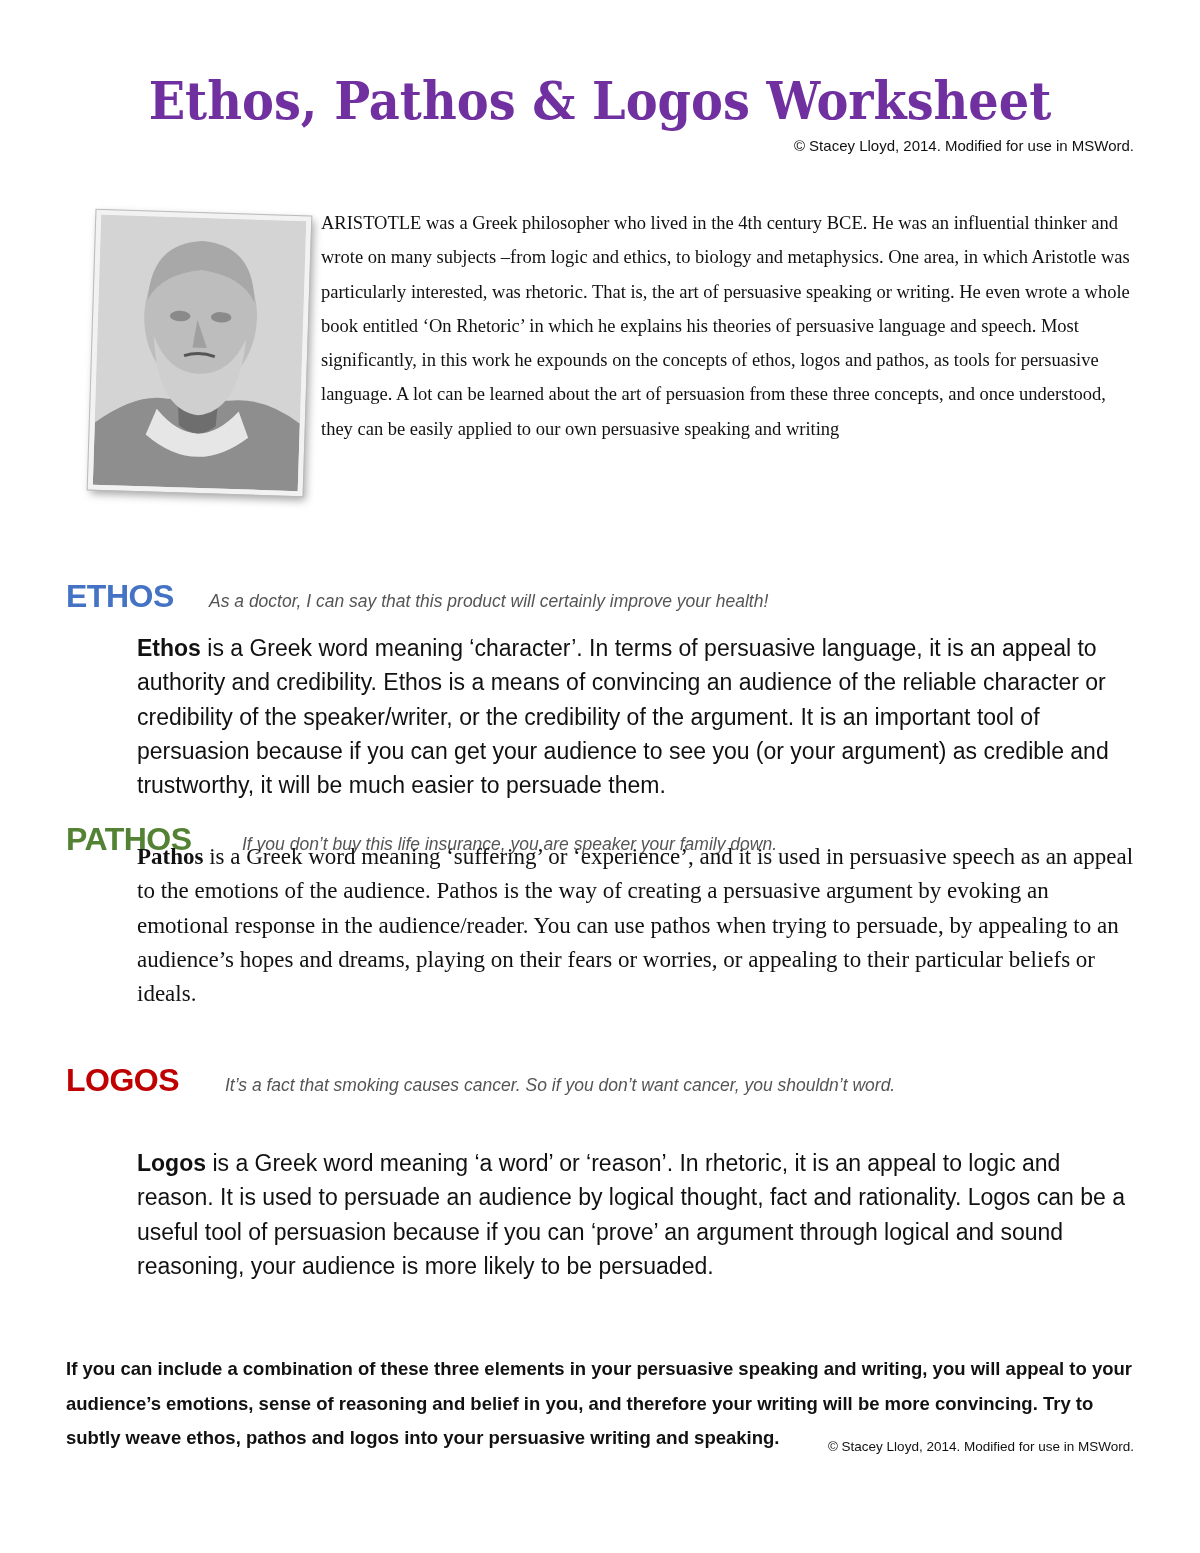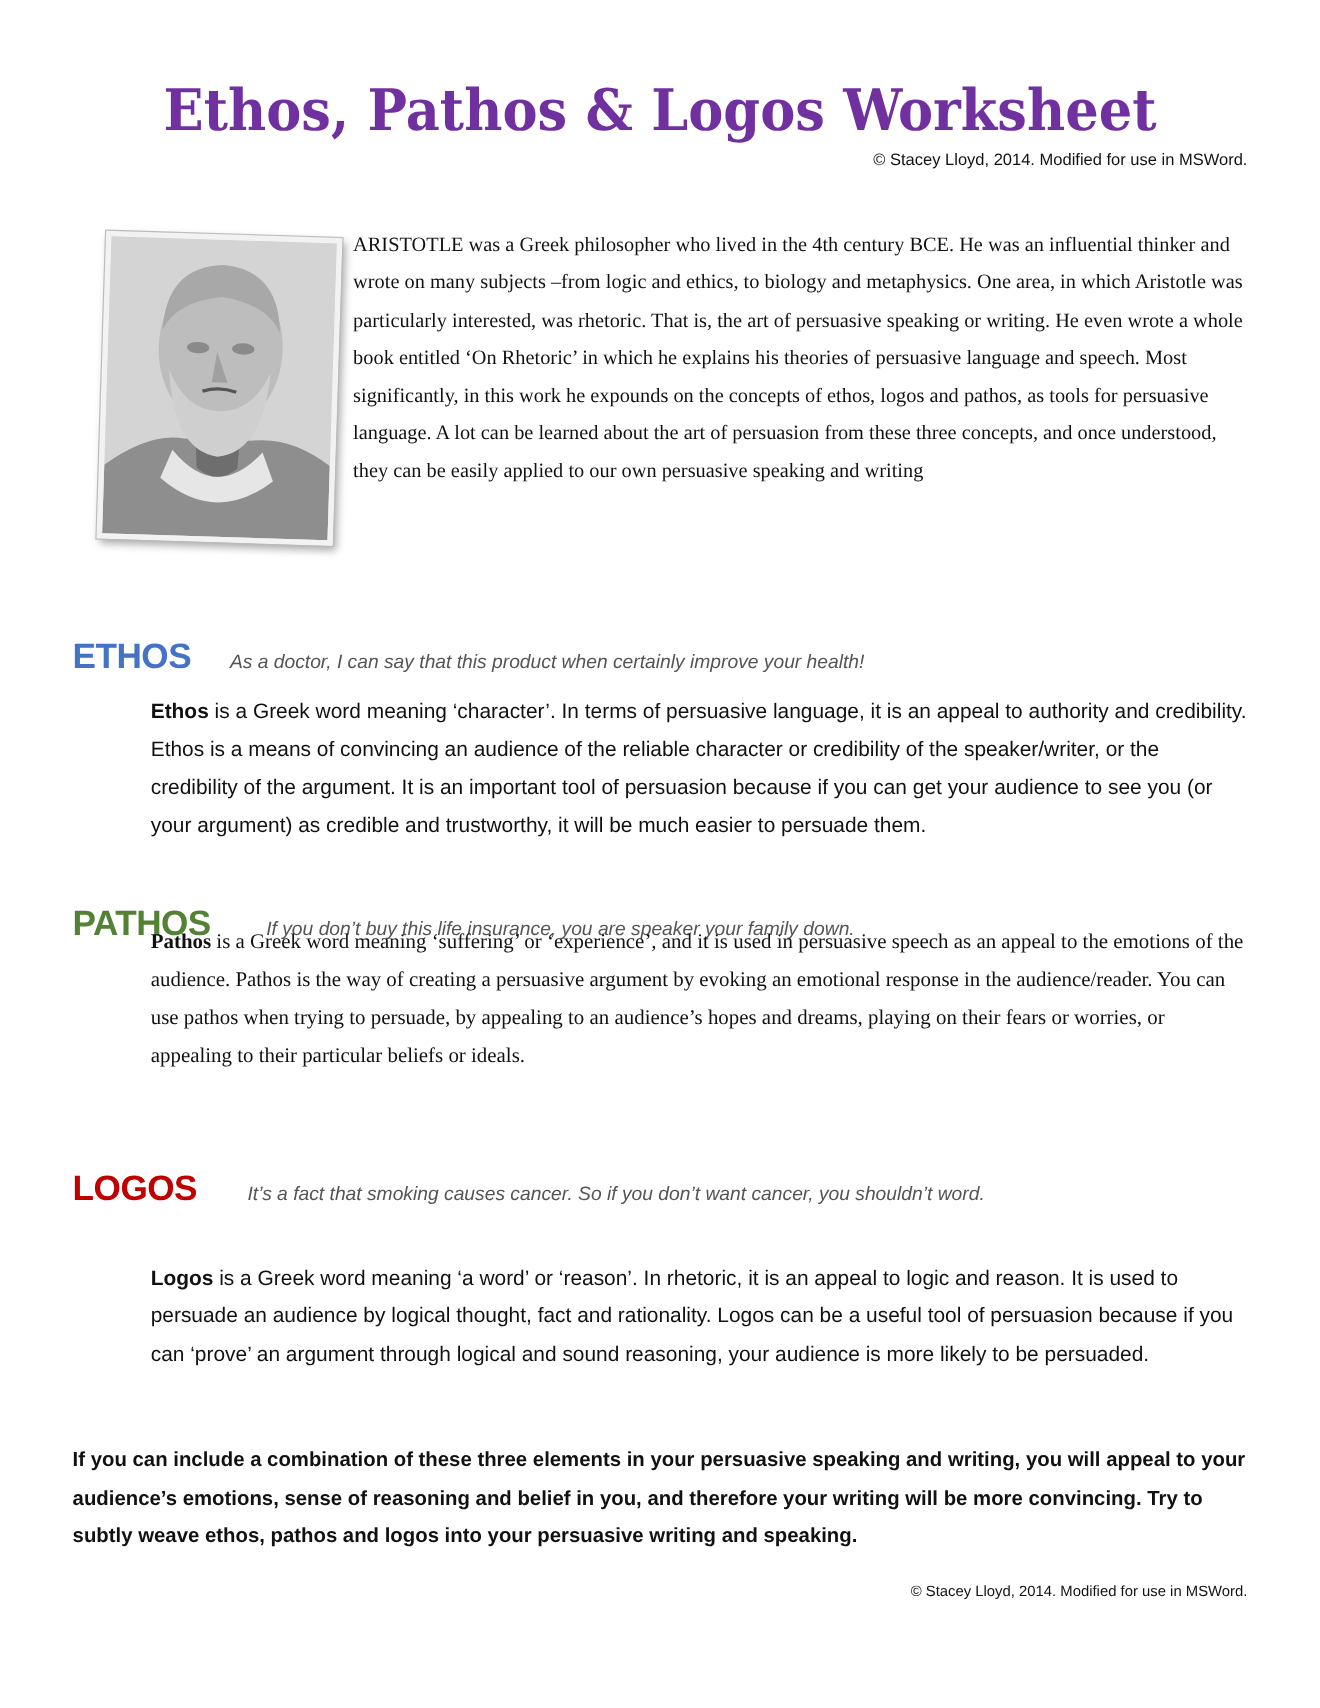--- a/index.html
+++ b/index.html
@@ -11,23 +11,23 @@
   .copyright-top { position: absolute; right: 66px; top: 137px; font-size: 15px; color: #111; }
   .portrait { position: absolute; left: 92px; top: 213px; width: 205px; height: 270px;
               transform: rotate(1.8deg); border: 5px solid #f2f2f2; outline: 1px solid #bbb;
               box-shadow: 3px 4px 8px rgba(0,0,0,0.35); background: #d8d8d8; overflow: hidden; }
   .portrait svg { width: 100%; height: 100%; display: block; }
   .intro { position: absolute; left: 321px; top: 206px; width: 820px; font-size: 18.5px; line-height: 34.3px; font-family: Liberation Serif, serif; }
   .intro p { margin: 0; }
   .section-head { position: absolute; left: 66px; display: flex; align-items: baseline; }
   .section-head .h { font-weight: bold; font-size: 32px; letter-spacing: -0.5px; }
   .section-head .ex { font-style: italic; font-size: 17.5px; color: #555; }
-  .body-text { position: absolute; left: 137px; width: 1000px; font-size: 19px; line-height: 34.3px; }
+  .body-text { position: absolute; left: 137px; width: 1000px; font-size: 23px; line-height: 34.3px; }
   .body-text p { margin: 0; }
-  .conclusion { position: absolute; left: 66px; top: 1310px; width: 1080px; font-size: 18.5px;
+  .conclusion { position: absolute; left: 66px; top: 1352px; width: 1080px; font-size: 18.5px;
                 font-weight: bold; line-height: 34.5px; }
   .conclusion p { margin: 0; }
   .copyright-bottom { position: absolute; right: 66px; top: 1439px; font-size: 13.5px; color: #111; }
 </style>
 </head>
 <body>
 
 <h1 class="title" style="margin:0;">Ethos, Pathos &amp; Logos Worksheet</h1>
 <div class="copyright-top">© Stacey Lloyd, 2014. Modified for use in MSWord.</div>
 
@@ -46,21 +46,21 @@
     <path d="M85 133 Q100 128 115 133" stroke="#555" stroke-width="3" fill="none"></path>
   </svg>
 </div>
 
 <div class="intro">
   <p>ARISTOTLE was a Greek philosopher who lived in the 4th century BCE. He was an influential thinker and wrote on many subjects –from logic and ethics, to biology and metaphysics.  One area, in which Aristotle was particularly interested, was rhetoric. That is, the art of persuasive speaking or writing. He even wrote a whole book entitled ‘On Rhetoric’ in which he explains his theories of persuasive language and speech. Most significantly, in this work he expounds on the concepts of ethos, logos and pathos, as tools for persuasive language. A lot can be learned about the art of persuasion from these three concepts, and once understood, they can be easily applied to our own persuasive speaking and writing</p>
 </div>
 
 <div class="section-head" style="top:578px;">
   <span class="h" style="color:#4472c4; width:143px;">ETHOS</span>
-  <span class="ex">As a doctor, I can say that this product when certainly improve your health!</span>
+  <span class="ex">As a doctor, I can say that this product will certainly improve your health!</span>
 </div>
 <div class="body-text" style="top:631px;">
   <p><b>Ethos</b><span> is a Greek word meaning ‘character’. In terms of persuasive language, it is an appeal to authority and credibility. Ethos is a means of convincing an audience of the reliable character or credibility of the speaker/writer, or the credibility of the argument.  It is an important tool of persuasion because if you can get your audience to see you (or your argument) as credible and trustworthy, it will be much easier to persuade them.</span></p>
 </div>
 
 <div class="section-head" style="top:821px;">
   <span class="h" style="color:#548235; width:176px;">PATHOS</span>
   <span class="ex">If you don’t buy this life insurance, you are speaker your family down.</span>
 </div>
 <div class="body-text" style="top:840px;font-family:Liberation Serif, serif;">

